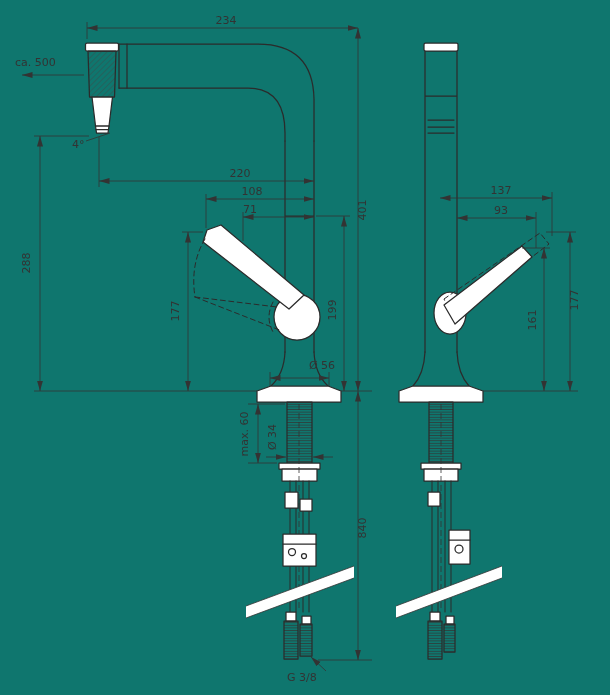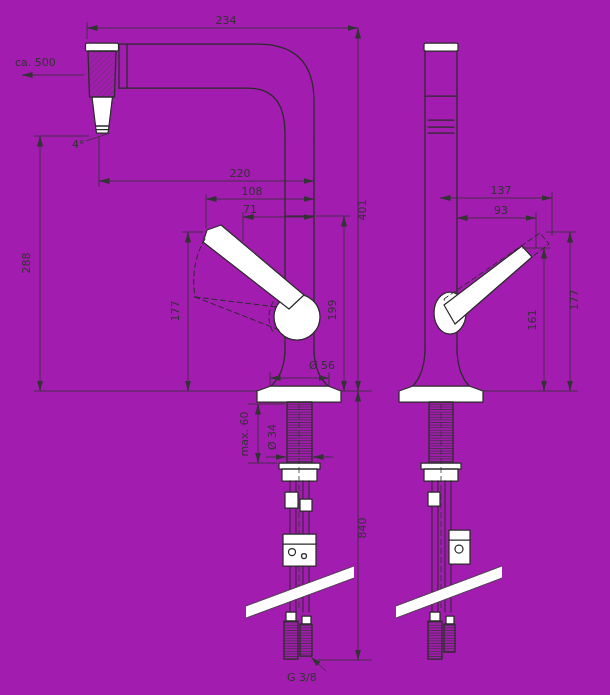--- a/index.html
+++ b/index.html
@@ -1,16 +1,16 @@
 <!DOCTYPE html>
 <html><head>
 <meta charset="utf-8">
 <style>
   html,body{margin:0;padding:0;background:#ffffff;}
-  #stage{width:610px;height:695px;background:#a21caf;position:relative;overflow:hidden;}
+  #stage{width:610px;height:695px;background:#0f766e;position:relative;overflow:hidden;}
   svg{display:block;}
   .o  {fill:none;stroke:#2b2b2b;stroke-width:1.25;stroke-linecap:round;stroke-linejoin:round;}
   .of {fill:#ffffff;stroke:#2b2b2b;stroke-width:1.25;stroke-linejoin:round;}
   .dash{stroke-dasharray:5 3.5;stroke-width:1;}
   .dim,.ext{fill:none;stroke:#333333;stroke-width:0.8;}
   .lbl{font-family:"DejaVu Sans", sans-serif;font-size:11px;fill:#333333;}
 </style>
 </head>
 <body>
 

